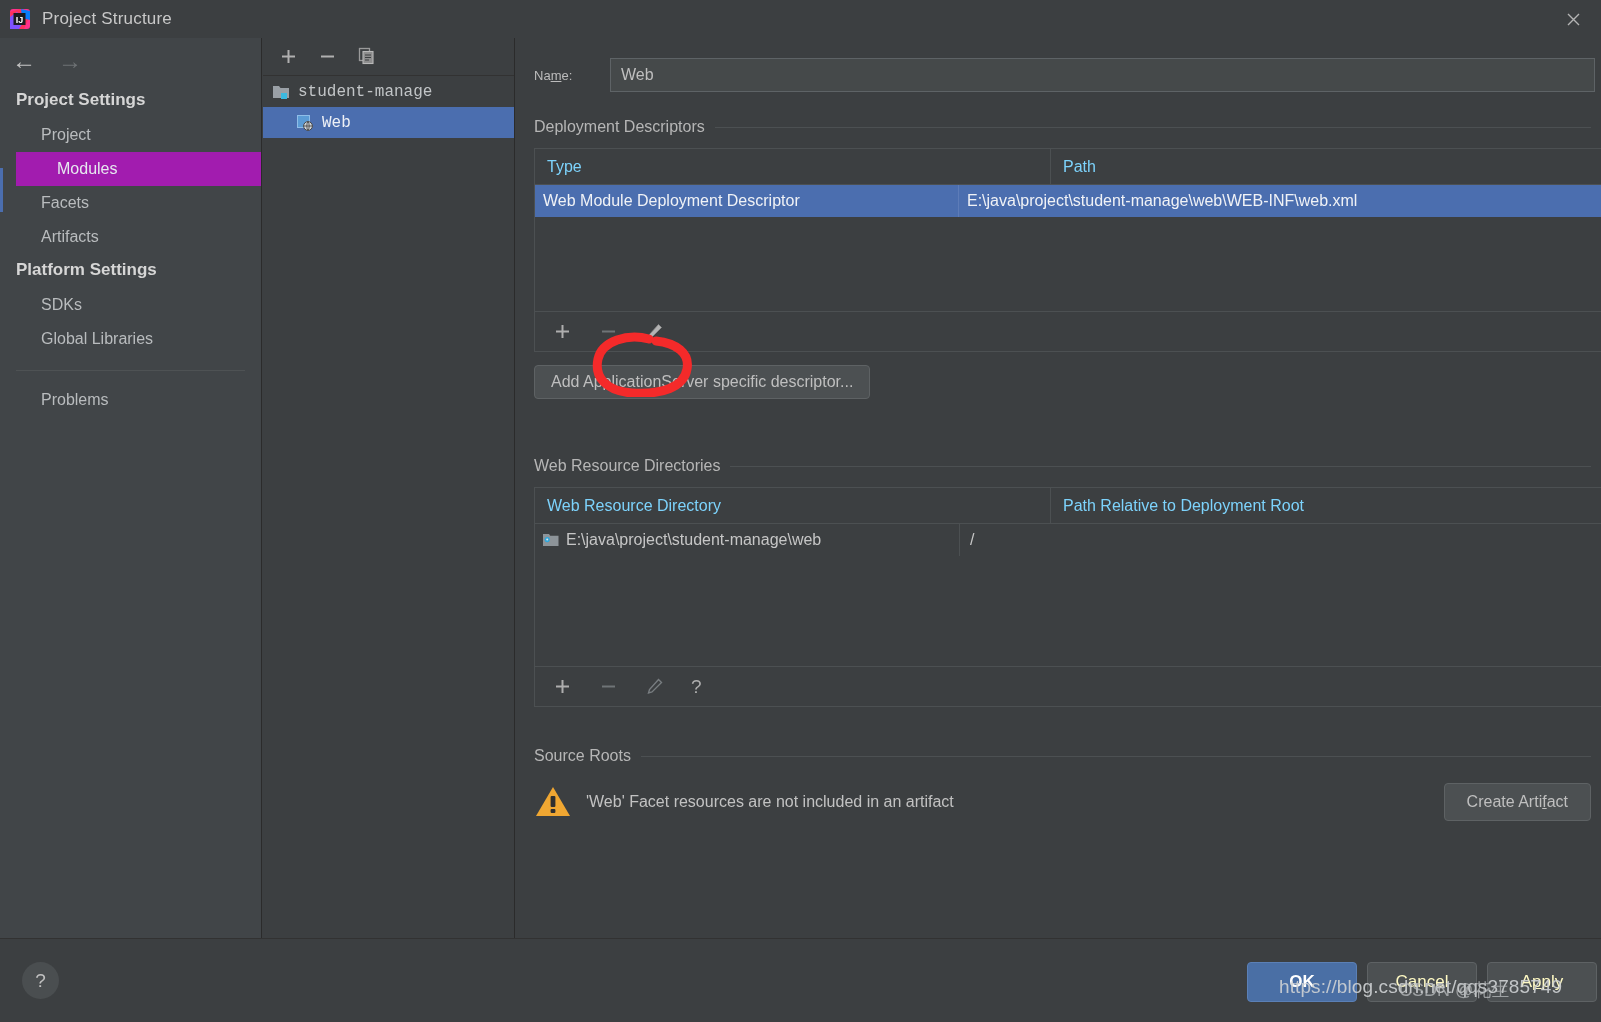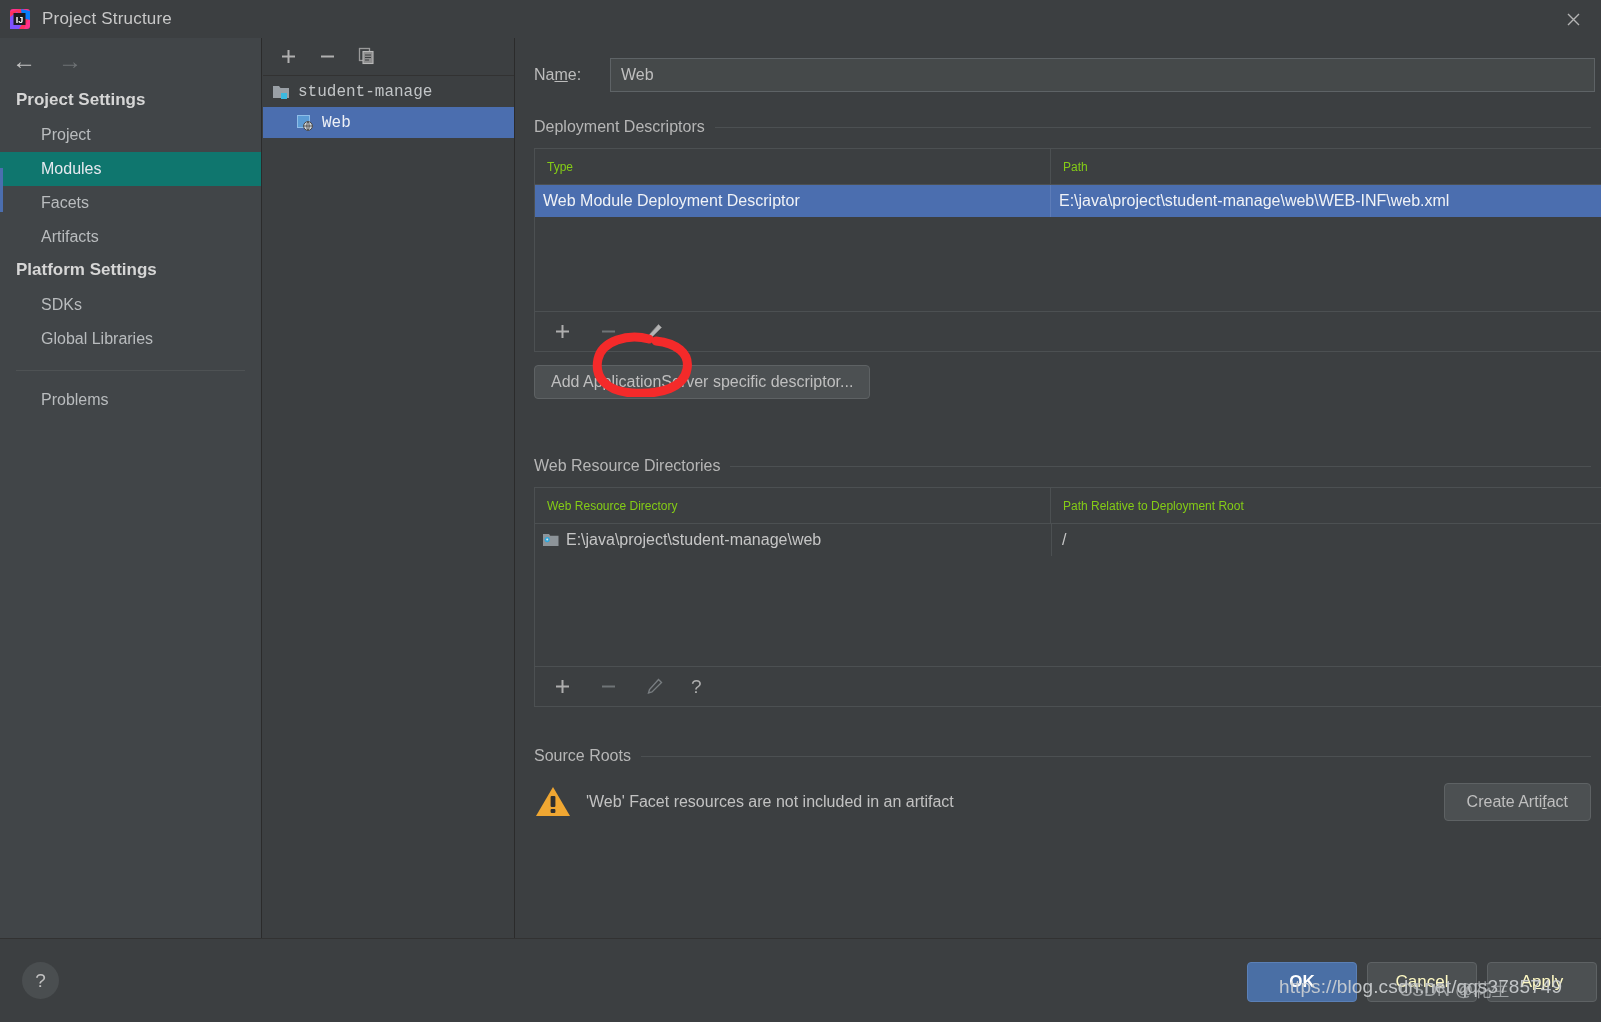--- a/index.html
+++ b/index.html
@@ -52,21 +52,21 @@
 
   .section-head {
     font-size: 17px; font-weight: bold; color: #d6d6d6;
     padding: 6px 0 8px 16px;
   }
   .nav-item {
     height: 34px; display: flex; align-items: center;
     padding-left: 41px; font-size: 16px; color: #b9bcbe;
   }
   .nav-item.selected {
-    background: #0f766e; color: #e6e9ef;
+    background: #a21caf; color: #e6e9ef; margin-left: 16px;
   }
   .nav-sep {
     height: 1px; background: #4e5254; margin: 14px 16px 12px 16px;
   }
   .sidebar-edge {
     position: absolute; left: 0; top: 130px; width: 3px; height: 44px; background: #4b6eaf;
   }
 
   
   .tree-panel {
@@ -87,52 +87,52 @@
   .folder-ico { width: 17px; height: 14px; margin-right: 8px; position: relative; flex:none; }
   .web-ico { width: 17px; height: 16px; margin-right: 8px; position: relative; flex:none; }
 
   
   .content {
     position: absolute; left: 524px; top: 38px; width: 1077px; height: 900px;
     background: #3c3f41;
   }
 
   .name-row { display: flex; align-items: center; padding: 20px 6px 0 10px; }
-  .name-label { font-size: 16px; color: #bcbcbc; width: 76px; }
+  .name-label { font-size: 13px; color: #bcbcbc; width: 76px; }
   .name-label u { text-decoration: underline; }
   .name-input {
     flex: 1; height: 34px; background: #45494a; border: 1px solid #5e6366;
     color: #bfbfbf; font-size: 16px; font-family: "Liberation Sans", sans-serif;
     padding: 0 10px; outline: none;
   }
 
   .group-title-row { display: flex; align-items: center; gap: 10px; margin: 26px 0 12px 10px; padding-right: 10px;}
   .group-title { font-size: 16px; color: #b6b6b6; white-space: nowrap; }
   .group-rule { flex: 1; height: 1px; background: #4c5052; }
 
   .table {
     margin-left: 10px; border: 1px solid #4c5052; border-right: none;
     background: #3c3f41;
   }
   .thead {
     display: flex; height: 36px; background: #3c3f41;
     border-bottom: 1px solid #4c5052;
   }
   .th {
-    font-size: 12px; color: #84cc16; display: flex; align-items: center; padding-left: 12px; text-align: center;
+    font-size: 16px; color: #7dd3fc; display: flex; align-items: center; padding-left: 12px; text-align: center;
   }
   .th.col1 { width: 516px; border-right: 1px solid #4c5052; }
   .th.col2 { flex: 1; }
   .tr {
     display: flex; height: 32px; align-items: center;
   }
   .tr.selected { background: #4b6eaf; }
   .td { font-size: 16px; color: #c6c6c6; display: flex; align-items: center; padding-left: 8px; height: 100%; }
   .tr.selected .td { color: #f0f2f6; }
-  .td.col1 { width: 516px; }
+  .td.col1 { width: 424px; }
   .tr.selected .td.col1 { border-right: 1px solid #5d7cb8; }
   .td.col2 { flex: 1; }
   .tbody-fill { background: #3c3f41; }
 
   .table-footer {
     margin-left: 10px; border: 1px solid #4c5052; border-top: none; border-right: none;
     height: 40px; display: flex; align-items: center; gap: 27px; padding-left: 18px;
   }
   .ft-icon { color: #aeaeae; display: flex; align-items: center; justify-content: center; }
   .ft-icon.dim { color: #6f7477; }

